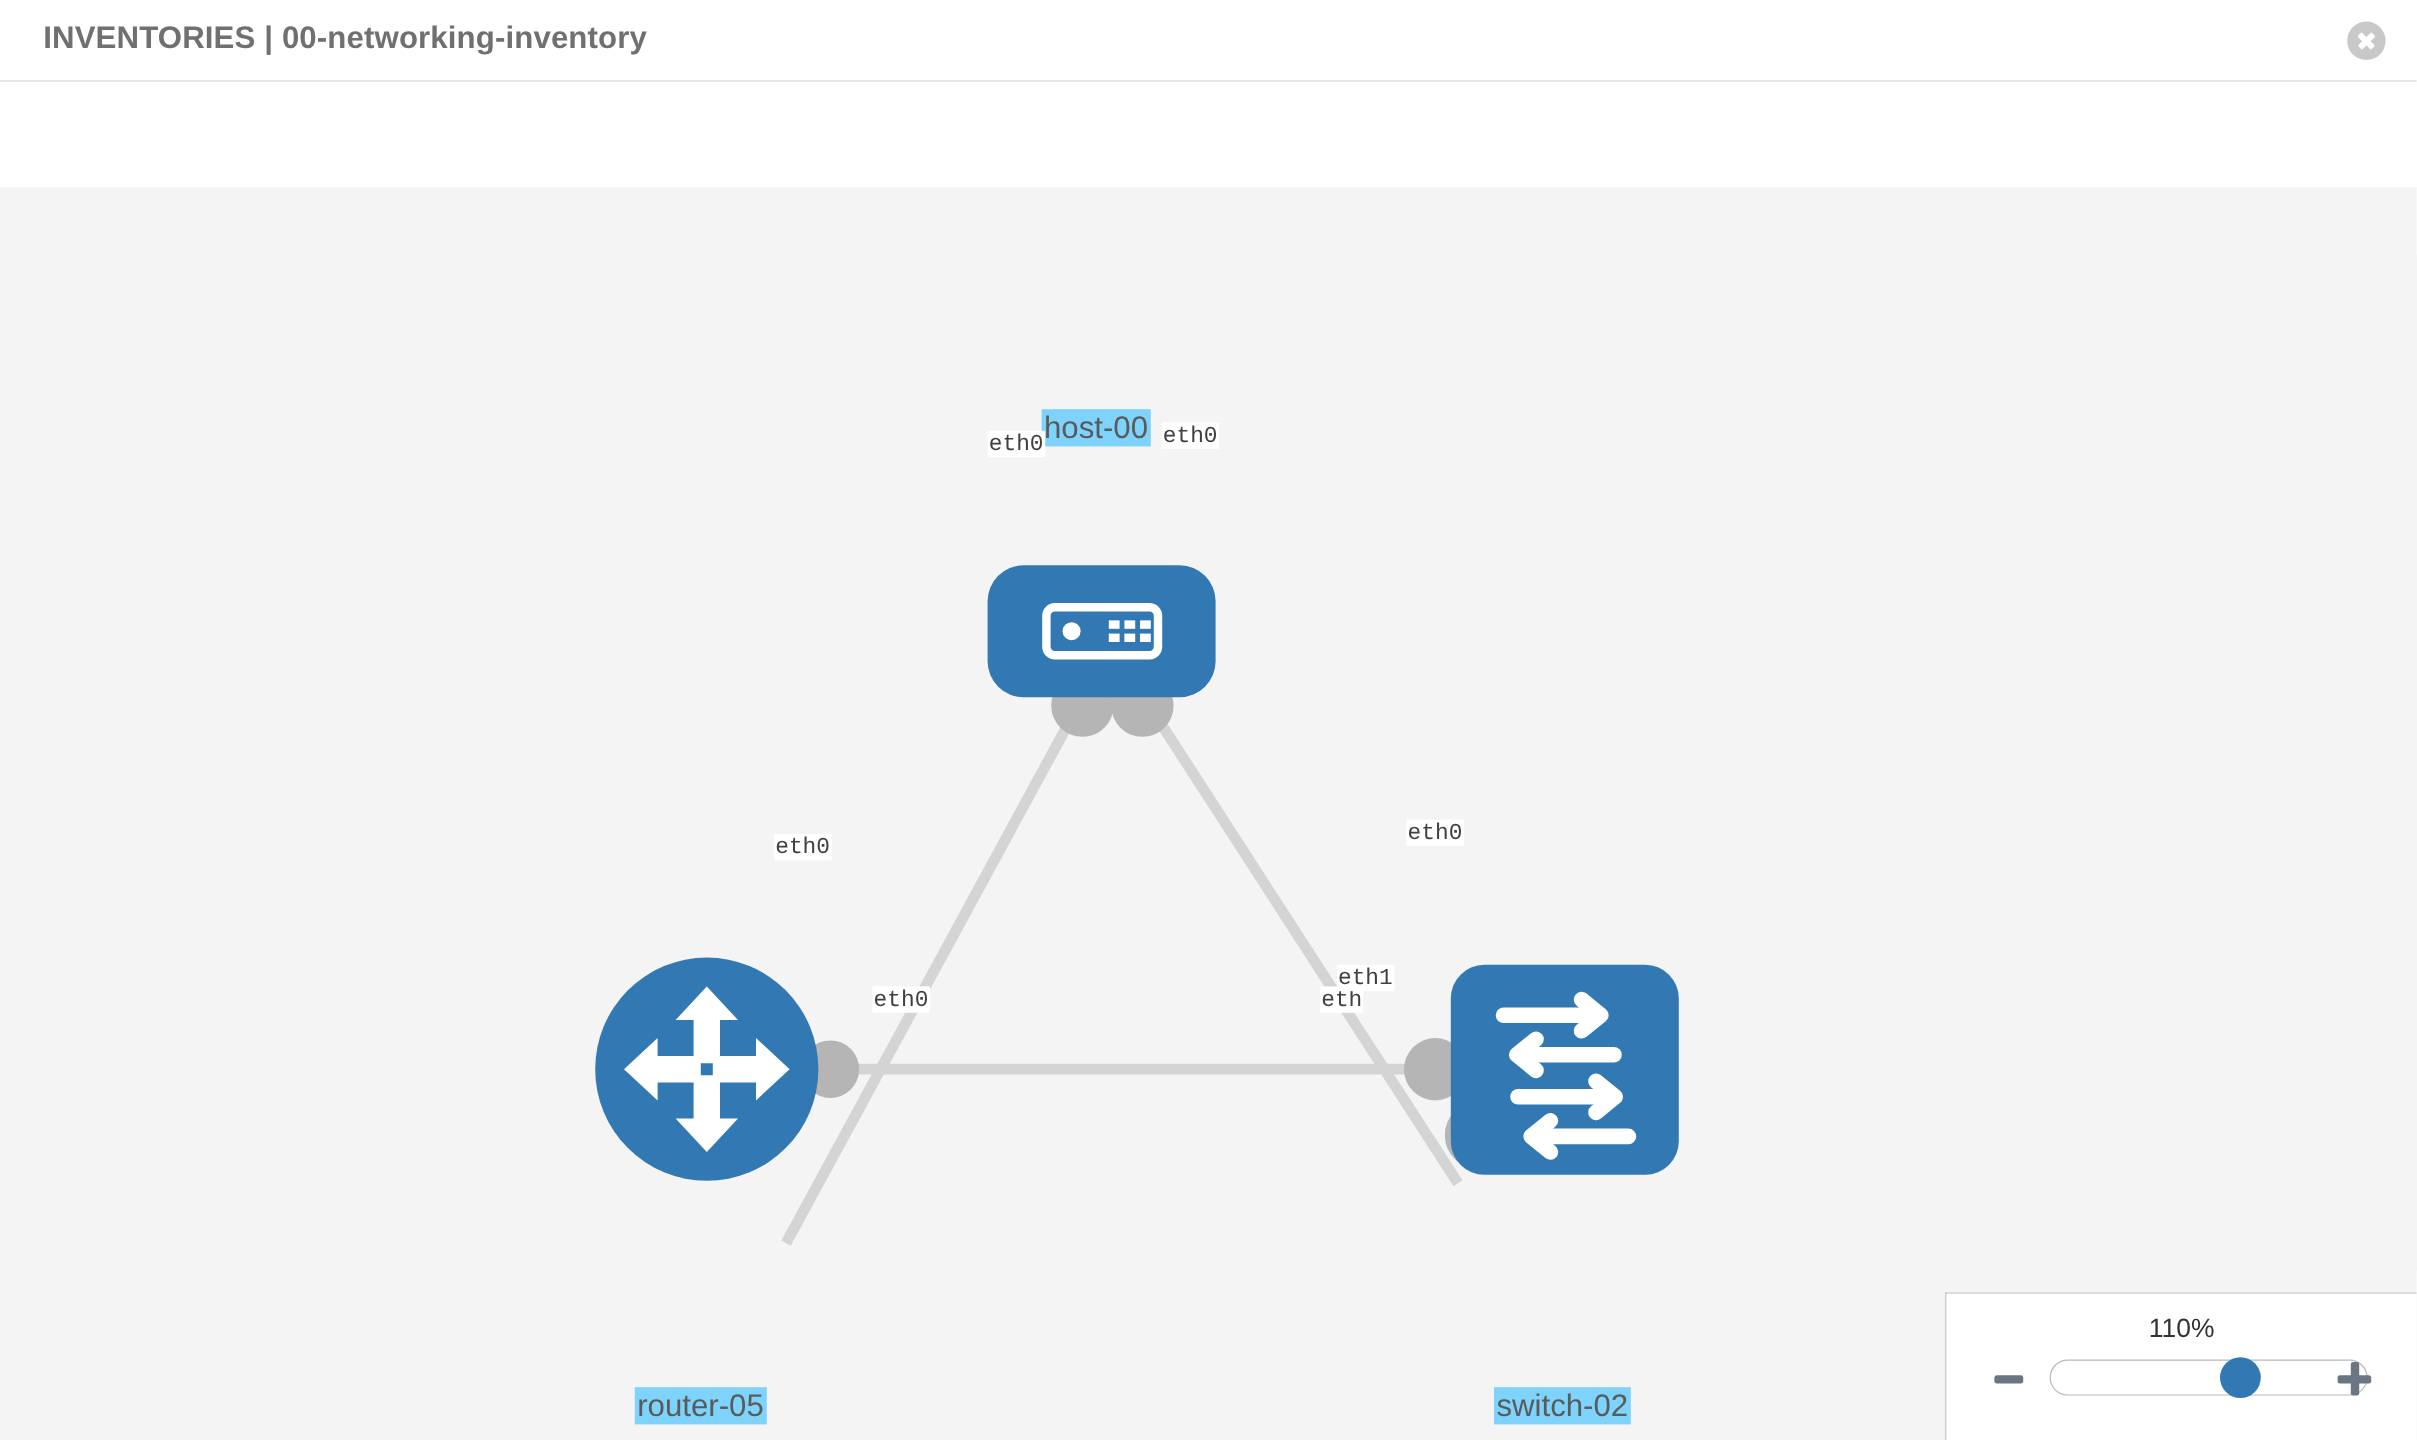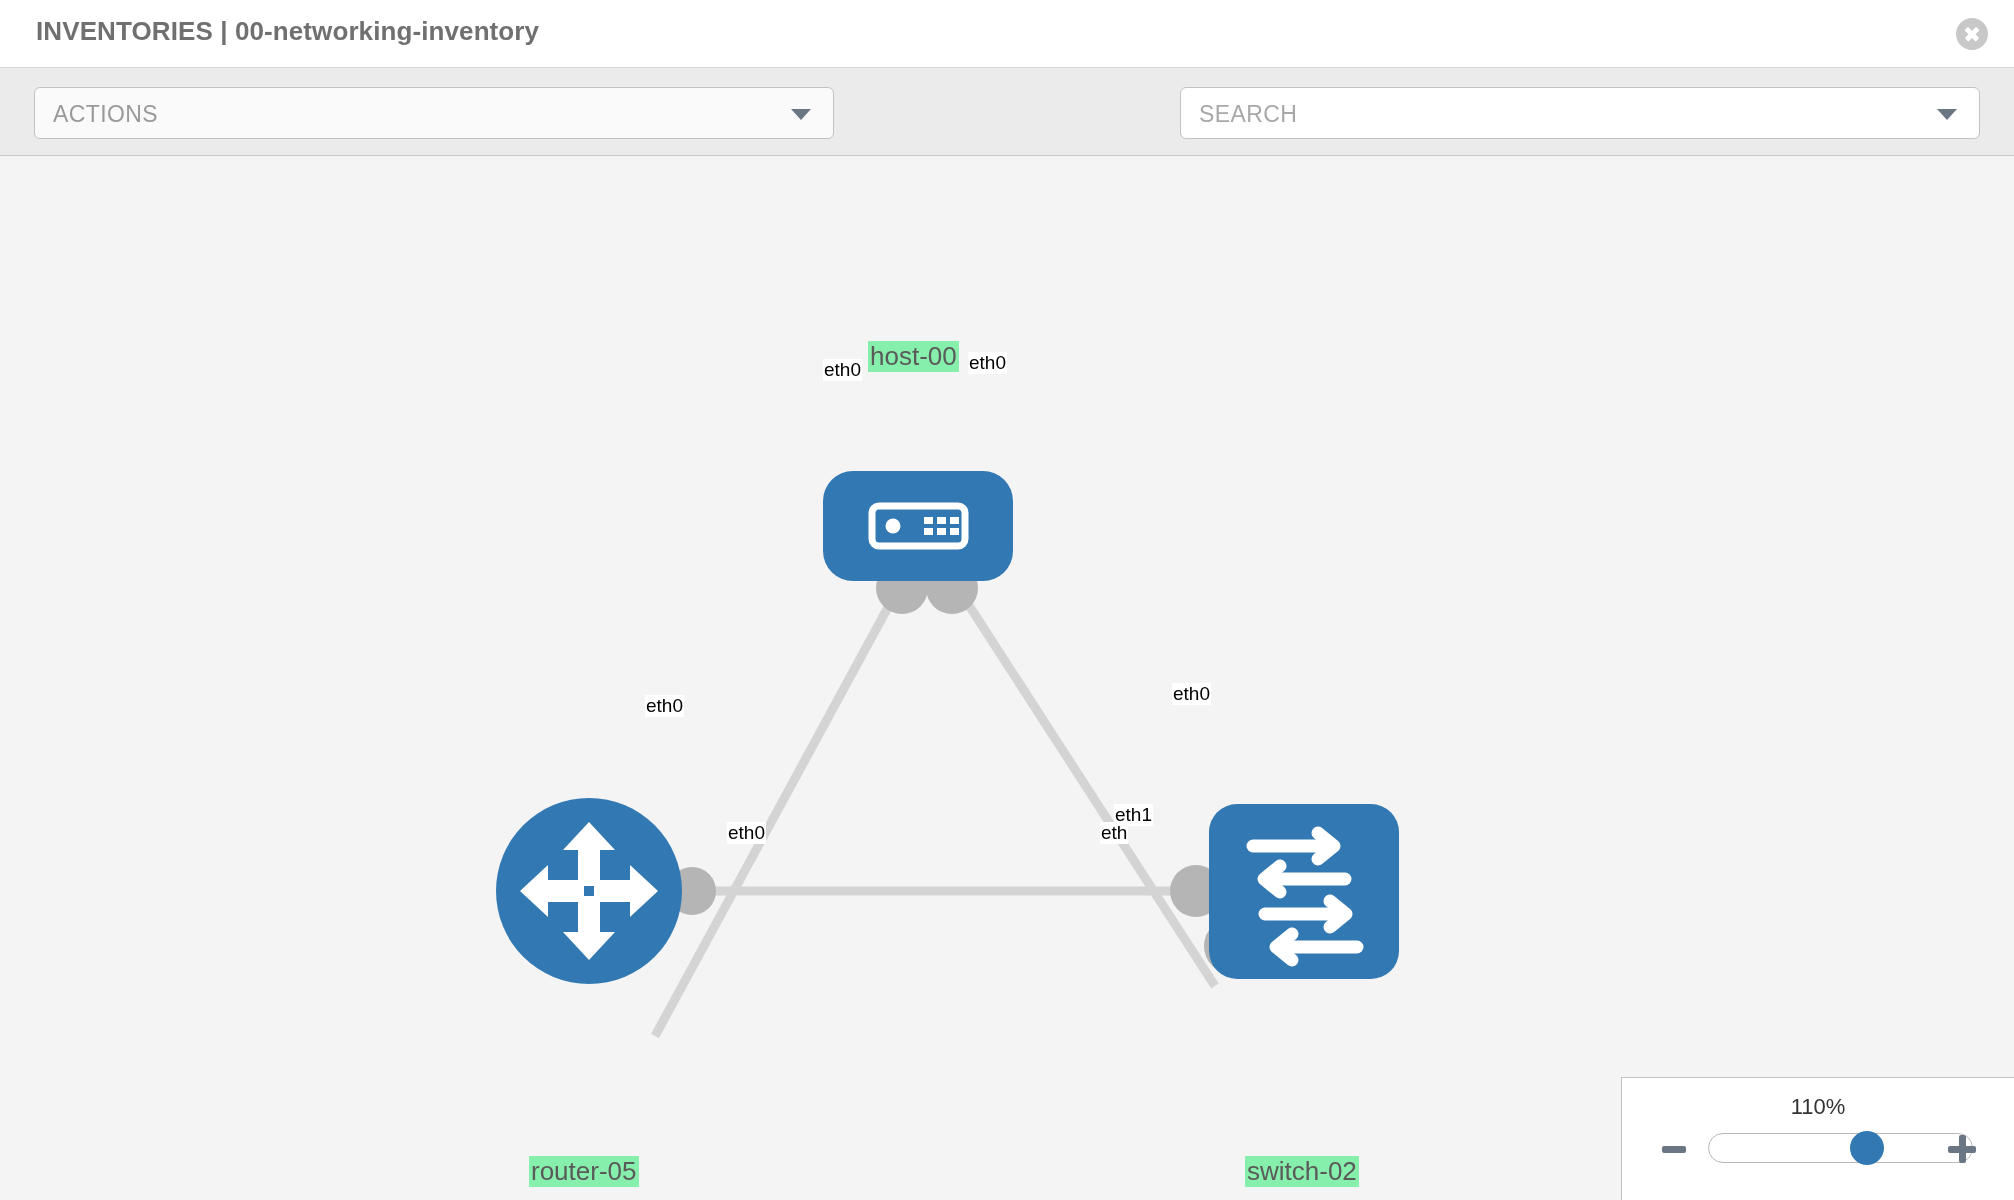--- a/index.html
+++ b/index.html
@@ -149,31 +149,32 @@
     position: absolute;
     left: 0; top: 0;
     width: 2014px;
     height: 1044px;
   }
 
   .node-label {
     position: absolute;
     font-size: 26px;
     color: #5a5a5a;
-    background: #86efac;
+    background: #7dd3fc;
     white-space: nowrap;
     padding: 0 2px;
   }
   .if-label {
     position: absolute;
     font-size: 19px;
-    color: #000000;
+    color: #404040;
     background: #ffffff;
     white-space: nowrap;
     padding: 0 1px;
+    font-family: Liberation Mono, monospace;
   }
 
   
   .zoom-panel {
     position: absolute;
     left: 1621px;
     top: 1077px;
     width: 393px;
     height: 123px;
     background: #ffffff;
@@ -244,46 +245,20 @@
 </head>
 <body>
 
 <div id="app">
 
   <div class="header">
     <div class="header-title">INVENTORIES | 00-networking-inventory</div>
     <div class="close-btn"></div>
   </div>
 
-  <div class="toolbar">
-
-    <div class="actions-select">
-      <span class="actions-label">ACTIONS</span>
-      <span class="caret"></span>
-    </div>
-
-    <div class="tool-icon wrench">
-      <svg width="46" height="46" viewBox="0 0 46 46">
-        <path d="M31.5 7.5a10.5 10.5 0 0 0-9.9 14.0L10.2 32.9a3.6 3.6 0 0 0 0 5.1l0.4 0.4a3.6 3.6 0 0 0 5.1 0L27.1 27.0a10.5 10.5 0 0 0 13.3-13.7l-5.6 5.6-4.4-1.2-1.2-4.4 5.6-5.6a10.6 10.6 0 0 0-3.3-0.2z" fill="#6b7685"></path>
-        <circle cx="13" cy="35.5" r="2.1" fill="#ffffff"></circle>
-      </svg>
-    </div>
-
-    <div class="tool-icon key">
-      <svg width="46" height="46" viewBox="0 0 46 46">
-        <path d="M17.5 10.5a9.3 9.3 0 1 0 4.6 17.4l3.6 3.6 3.2-3.2 2.6 2.6 3.1-3.1-2.6-2.6 3.0-3.0-4.1-4.1-5.6 5.6a9.3 9.3 0 0 0-7.8-13.2z" fill="#6b7685"></path>
-        <circle cx="17.5" cy="19.8" r="4.0" fill="#ebebeb"></circle>
-      </svg>
-    </div>
-
-    <div class="search-box">
-      <span class="search-text">SEARCH</span>
-      <span class="caret"></span>
-    </div>
-  </div>
 
   <div class="canvas">
 
     <svg class="topology-svg" viewBox="0 0 2014 1044">
 
       <g>
         <line x1="905" y1="420" x2="655" y2="880" stroke="#d4d4d4" stroke-width="9"></line>
         <line x1="950" y1="420" x2="1215" y2="830" stroke="#d4d4d4" stroke-width="9"></line>
         <line x1="680" y1="735" x2="1215" y2="735" stroke="#d4d4d4" stroke-width="9"></line>
       </g>

